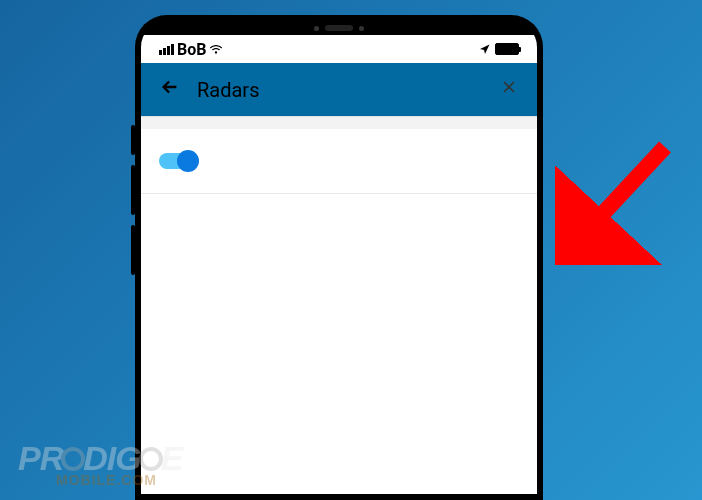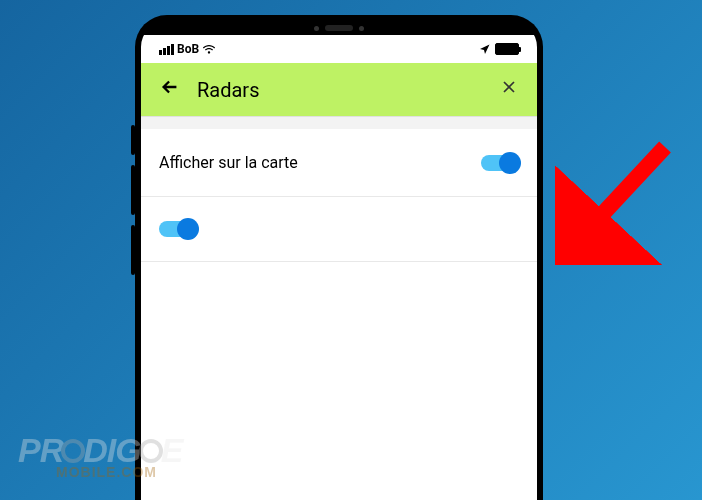--- a/index.html
+++ b/index.html
@@ -54,21 +54,21 @@
 .notch-pill { width: 28px; height: 6px; background: #222; border-radius: 3px; }
 
 .status-bar {
   background: #fff;
   height: 28px;
   margin-top: 14px;
   display: flex;
   align-items: center;
   justify-content: space-between;
   padding: 0 18px;
-  font-size: 12px;
+  font-size: 16px;
   font-weight: 700;
   color: #000;
 }
 .status-left { display: flex; align-items: center; gap: 3px; }
 .status-right { display: flex; align-items: center; gap: 4px; }
 
 .signal-bars { display: flex; align-items: flex-end; gap: 1px; }
 .bar { width: 3px; background: #000; }
 .b1 { height: 5px; } .b2 { height: 7px; } .b3 { height: 9px; } .b4 { height: 11px; }
 
@@ -77,21 +77,21 @@
 .battery {
   width: 24px; height: 12px; border: 1.5px solid #000;
   border-radius: 2px; position: relative; background: #000;
 }
 .battery::after {
   content: ''; position: absolute; right: -3px; top: 3px;
   width: 2px; height: 5px; background: #000; border-radius: 0 1px 1px 0;
 }
 
 .app-header {
-  background: #bef264;
+  background: #0369a1;
   height: 54px;
   display: flex;
   align-items: center;
   padding: 0 18px;
   border-bottom: 1px solid #e0e0e0;
 }
 .back-btn { font-size: 22px; color: #000; cursor: pointer; margin-right: 16px; }
 .header-title { font-size: 20px; font-weight: 400; color: #000; flex: 1; }
 .close-btn { font-size: 22px; color: #333; cursor: pointer; font-weight: 300; }
 
@@ -139,21 +139,21 @@
 .arrow {
   position: absolute;
   left: 555px;
   top: 135px;
   pointer-events: none;
 }
 
 .watermark {
   position: absolute;
   left: 18px;
-  bottom: 20px;
+  bottom: 12px;
   opacity: 0.35;
 }
 .wm-main {
   font-family: Arial, sans-serif;
   font-size: 34px;
   font-weight: 900;
   font-style: italic;
   color: #e8e8e8;
   letter-spacing: -1px;
 }
@@ -224,27 +224,20 @@
         <svg width="20" height="20" viewBox="0 0 24 24" fill="none" stroke="#333" stroke-width="2">
           <path d="M18 6L6 18M6 6l12 12"></path>
         </svg>
       </span>
     </div>
 
     <div class="content-gap"></div>
 
     <div class="settings-section">
       <div class="setting-row">
-        <span class="setting-label">Afficher sur la carte</span>
-        <div class="toggle">
-          <div class="toggle-track"></div>
-          <div class="toggle-thumb"></div>
-        </div>
-      </div>
-      <div class="setting-row">
         <div class="toggle">
           <div class="toggle-track"></div>
           <div class="toggle-thumb"></div>
         </div>
       </div>
     </div>
 
     <div class="whitespace"></div>
   </div>
 </div>

